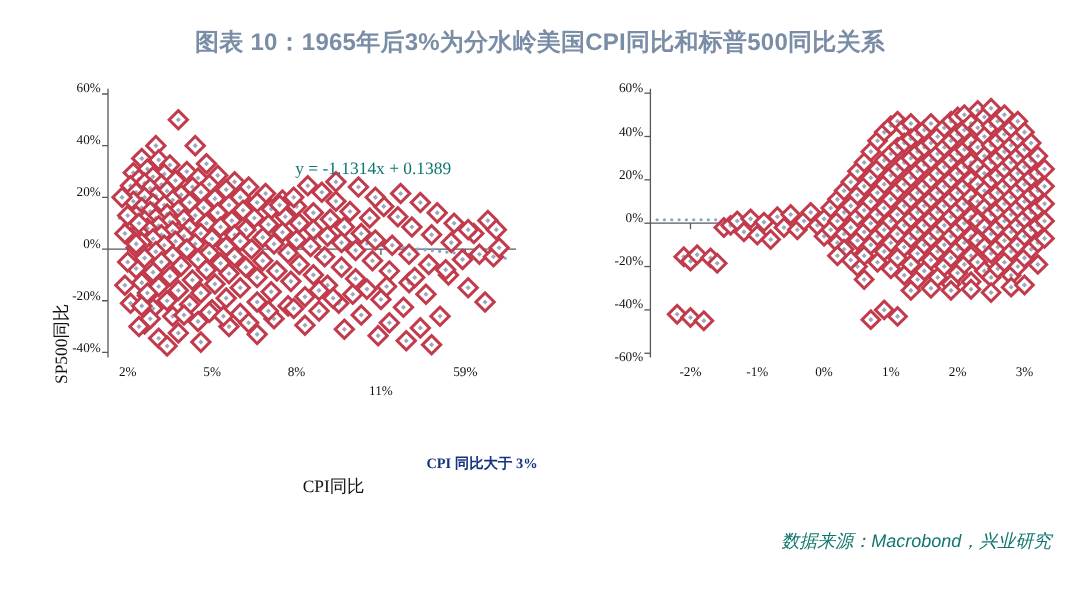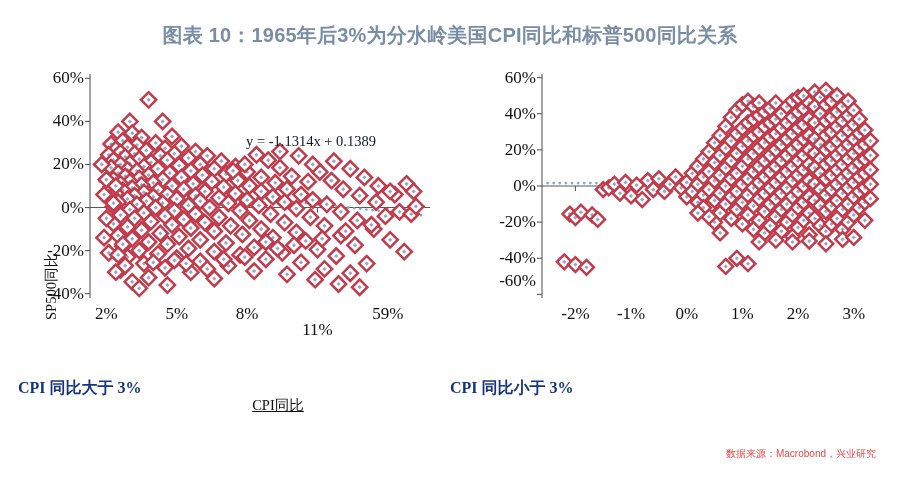--- a/index.html
+++ b/index.html
@@ -42,56 +42,57 @@
     font-family:"Liberation Serif", serif;
   }
   .xlabel{
     position:absolute;
     font-size:14.5px;color:#111;
     white-space:nowrap;
     text-align:center;
   }
   .tick-label{
     position:absolute;
-    font-size:17px;color:#111;
+    font-size:11px;color:#111;
     white-space:nowrap;
     font-family:"Liberation Serif", serif;
   }
   .tick-y{text-align:right;}
   .tick-x{text-align:center;}
 
   .eq-box{
     position:absolute;
     font-size:14.5px;
-    color:#0f172a;
+    color:#0f766e;
     line-height:1.25;
     text-align:center;
     white-space:nowrap;
     font-family:"Liberation Serif", serif;
   }
   .eq-box .r2 sup{font-size:10px;}
 
   .panel-caption{
     position:absolute;
     width:100%;
-    text-align:left;
-    font-size:16px;
+    text-align:right;
+    font-size:12px;
     font-weight:700;
     color:#17357e;
     font-family:"Liberation Serif", serif;
     white-space:nowrap;
   }
 
   .source-note{
     position:absolute;
     right:24px;bottom:30px;
     font-family:"Liberation Sans", sans-serif;
-    font-size:10px;
-    color:#ef4444;
+    font-size:15px;
+    color:#0f766e;
     white-space:nowrap;
+    font-style:italic;
   }
 </style>
 </head>
 <body>
 
 <div id="page">
 
   <div class="chart-title">图表 10：1965年后3%为分水岭美国CPI同比和标普500同比关系</div>
 
   <div class="panel" id="panel-left">
@@ -1027,21 +1028,21 @@
             <rect x="-5.4" y="-5.4" width="10.8" height="10.8" fill="#ffffff" stroke="#c23b4c" stroke-width="2.5"></rect>
             <rect x="-1.5" y="-1.5" width="3" height="3" fill="#8d96ad" stroke="none" opacity="0.85"></rect>
           </g>
           <g transform="translate(104.83,184.15) rotate(45)">
             <rect x="-5.4" y="-5.4" width="10.8" height="10.8" fill="#ffffff" stroke="#c23b4c" stroke-width="2.5"></rect>
             <rect x="-1.5" y="-1.5" width="3" height="3" fill="#8d96ad" stroke="none" opacity="0.85"></rect>
           </g>
         </svg>
     </div>
     <div class="ylabel" id="ylab-left" style="left: 24px; top: 260px;">SP500同比</div>
-    <div class="xlabel" id="xlab-left" style="left: 90px; top: 336px; width: 340px; text-decoration: underline;">CPI同比</div>
+    <div class="xlabel" id="xlab-left" style="left: 90px; top: 336px; width: 340px;">CPI同比</div>
     <div class="eq-box" id="eq-left" style="left: 168px; top: 72px; width: 250px;">
       <div>y = -1.1314x + 0.1389</div>
     </div>
     <div class="panel-caption" id="cap-left" style="left: 0px; top: 318px;">CPI 同比大于 3%</div>
   </div>
 
   <div class="panel" id="panel-right">
     <div class="plot-wrap">
       <svg class="plot-svg" id="svg-right" width="440" height="280">
           <line x1="92" y1="14" x2="92" y2="238" stroke="#595959" stroke-width="1.1"></line>
@@ -2156,37 +2157,36 @@
             <rect x="-5.2" y="-5.2" width="10.4" height="10.4" fill="#ffffff" stroke="#c23b4c" stroke-width="2.5"></rect>
             <rect x="-1.5" y="-1.5" width="3" height="3" fill="#8d96ad" stroke="none" opacity="0.85"></rect>
           </g>
           <g transform="translate(247.87,153.10) rotate(45)">
             <rect x="-5.2" y="-5.2" width="10.4" height="10.4" fill="#ffffff" stroke="#c23b4c" stroke-width="2.5"></rect>
             <rect x="-1.5" y="-1.5" width="3" height="3" fill="#8d96ad" stroke="none" opacity="0.85"></rect>
           </g>
         </svg>
     </div>
 
-    <div class="panel-caption" id="cap-right" style="left: 0px; top: 318px;">CPI 同比小于 3%</div>
   </div>
 
   <div class="source-note">数据来源：Macrobond，兴业研究</div>
 
 <div class="tick-label tick-y" style="left: 32px; top: 283.692px; width: 52px;">-40%</div>
     <div class="tick-label tick-y" style="left: 32px; top: 240.615px; width: 52px;">-20%</div>
     <div class="tick-label tick-y" style="left: 32px; top: 197.538px; width: 52px;">0%</div>
     <div class="tick-label tick-y" style="left: 32px; top: 154.462px; width: 52px;">20%</div>
     <div class="tick-label tick-y" style="left: 32px; top: 111.385px; width: 52px;">40%</div>
     <div class="tick-label tick-y" style="left: 32px; top: 68.3077px; width: 52px;">60%</div>
     <div class="tick-label tick-x" style="left: 80.4138px; top: 304px; width: 52px;">2%</div>
     <div class="tick-label tick-x" style="left: 150.759px; top: 304px; width: 52px;">5%</div>
     <div class="tick-label tick-x" style="left: 221.103px; top: 304px; width: 52px;">8%</div>
     <div class="tick-label tick-x" style="left: 291.448px; top: 320px; width: 52px;">11%</div>
     <div class="tick-label tick-x" style="left: 361.793px; top: 304px; width: 52px;">59%</div>
-    <div class="tick-label tick-y" style="left: 484px; top: 271px; width: 52px;">-60%</div>
+    <div class="tick-label tick-y" style="left: 484px; top: 292px; width: 52px;">-60%</div>
     <div class="tick-label tick-y" style="left: 484px; top: 248.258px; width: 52px;">-40%</div>
     <div class="tick-label tick-y" style="left: 484px; top: 212.129px; width: 52px;">-20%</div>
     <div class="tick-label tick-y" style="left: 484px; top: 176px; width: 52px;">0%</div>
     <div class="tick-label tick-y" style="left: 484px; top: 139.871px; width: 52px;">20%</div>
     <div class="tick-label tick-y" style="left: 484px; top: 103.742px; width: 52px;">40%</div>
     <div class="tick-label tick-y" style="left: 484px; top: 67.6129px; width: 52px;">60%</div>
     <div class="tick-label tick-x" style="left: 549.4px; top: 304px; width: 52px;">-2%</div>
     <div class="tick-label tick-x" style="left: 605.067px; top: 304px; width: 52px;">-1%</div>
     <div class="tick-label tick-x" style="left: 660.733px; top: 304px; width: 52px;">0%</div>
     <div class="tick-label tick-x" style="left: 716.4px; top: 304px; width: 52px;">1%</div>

